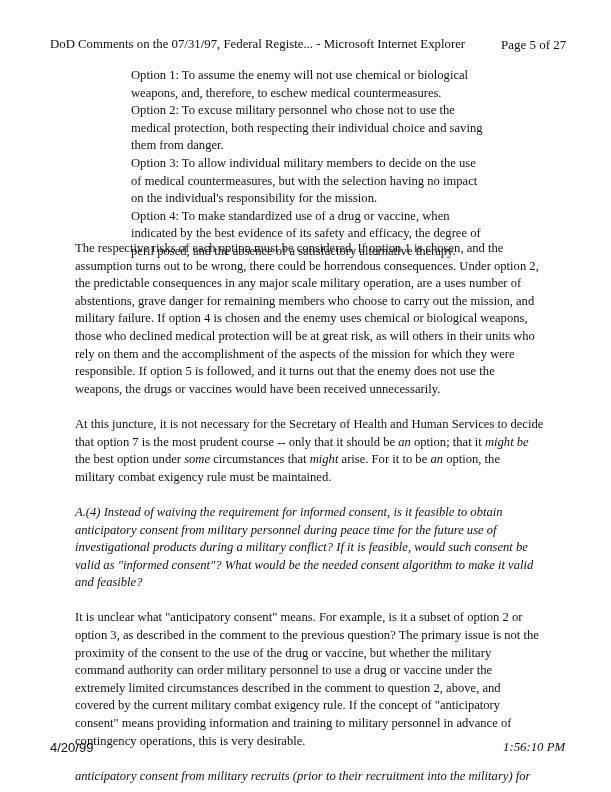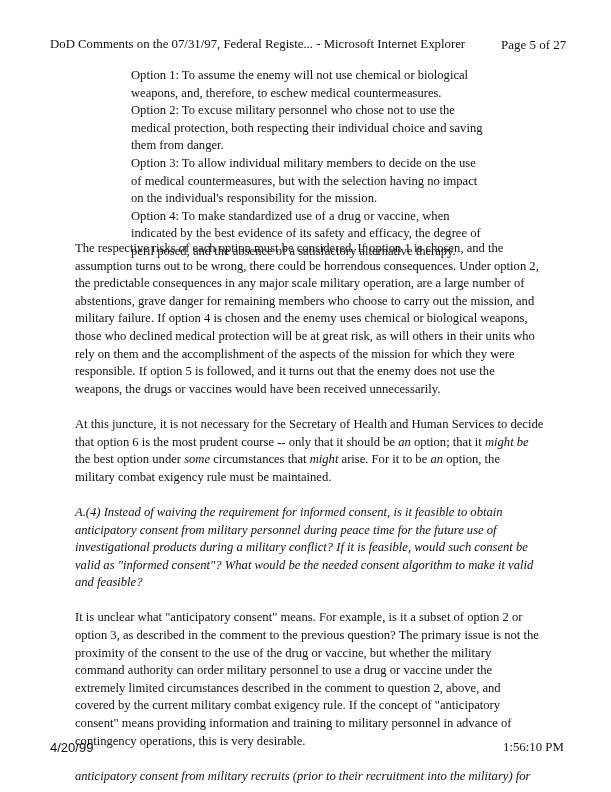--- a/index.html
+++ b/index.html
@@ -60,20 +60,21 @@
     font-family: Liberation Sans, sans-serif;
     font-size: 13px;
     white-space: nowrap;
   }
   .footer-time {
     position: absolute;
     left: 503px;
     top: 740px;
     font-size: 12.8px;
     white-space: nowrap;
+    font-style: italic;
   }
   em { font-style: italic; }
 </style>
 </head>
 <body>
 
 <div class="header-title">DoD Comments on the 07/31/97, Federal Registe... - Microsoft Internet Explorer</div>
 <div class="header-page">Page 5 of 27</div>
 
 <div class="options">
@@ -87,32 +88,32 @@
   <p>on the individual's responsibility for the mission.</p>
   <p>Option 4: To make standardized use of a drug or vaccine, when</p>
   <p>indicated by the best evidence of its safety and efficacy, the degree of</p>
   <p>peril posed, and the absence of a satisfactory alternative therapy.</p>
 </div>
 
 <div class="body">
   <div class="para">
     <div>The respective risks of each option must be considered. If option 1 is chosen, and the</div>
     <div>assumption turns out to be wrong, there could be horrendous consequences. Under option 2,</div>
-    <div>the predictable consequences in any major scale military operation, are a large number of</div>
+    <div>the predictable consequences in any major scale military operation, are a uses number of</div>
     <div>abstentions, grave danger for remaining members who choose to carry out the mission, and</div>
     <div>military failure. If option 4 is chosen and the enemy uses chemical or biological weapons,</div>
     <div>those who declined medical protection will be at great risk, as will others in their units who</div>
     <div>rely on them and the accomplishment of the aspects of the mission for which they were</div>
     <div>responsible. If option 5 is followed, and it turns out that the enemy does not use the</div>
     <div>weapons, the drugs or vaccines would have been received unnecessarily.</div>
   </div>
 
   <div class="para">
     <div>At this juncture, it is not necessary for the Secretary of Health and Human Services to decide</div>
-    <div><span>that option 6 is the most prudent course -- only that it should be </span><em>an</em><span> option; that it </span><em>might be</em></div>
+    <div><span>that option 7 is the most prudent course -- only that it should be </span><em>an</em><span> option; that it </span><em>might be</em></div>
     <div><span>the best option under </span><em>some</em><span> circumstances that </span><em>might</em><span> arise. For it to be </span><em>an</em><span> option, the</span></div>
     <div>military combat exigency rule must be maintained.</div>
   </div>
 
   <div class="para question">
     <div>A.(4) Instead of waiving the requirement for informed consent, is it feasible to obtain</div>
     <div>anticipatory consent from military personnel during peace time for the future use of</div>
     <div>investigational products during a military conflict? If it is feasible, would such consent be</div>
     <div>valid as "informed consent"? What would be the needed consent algorithm to make it valid</div>
     <div>and feasible?</div>

